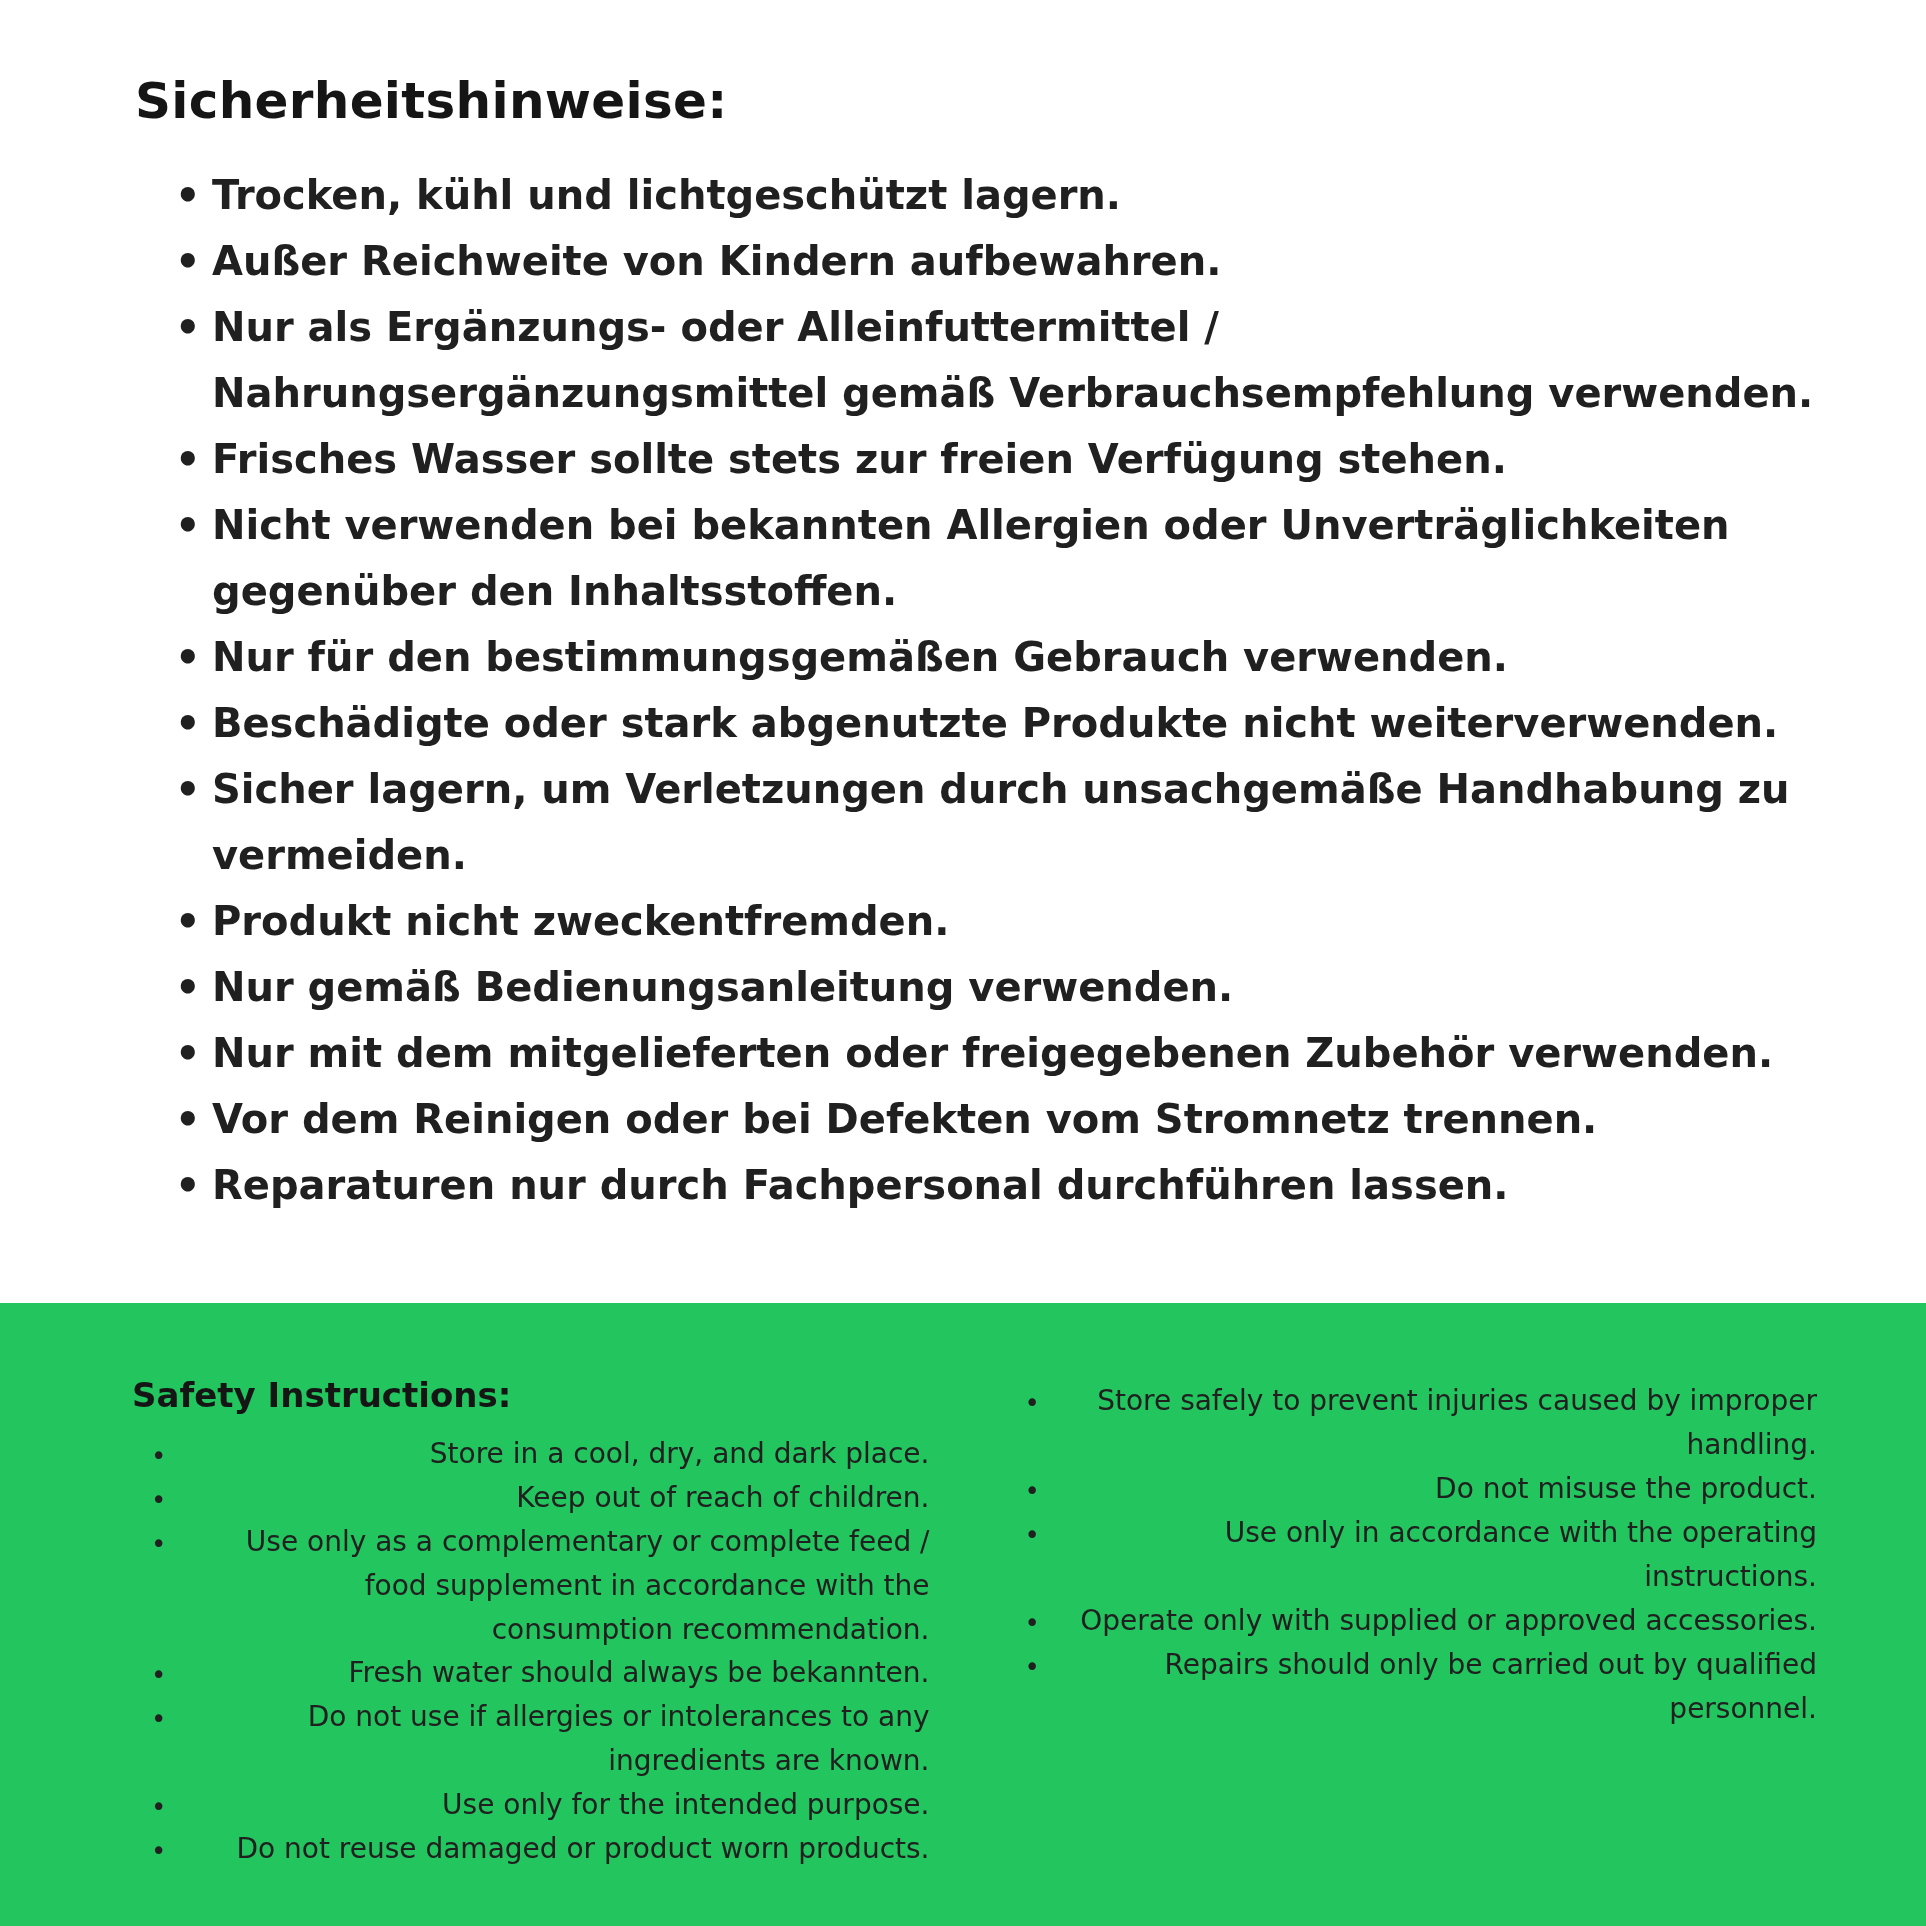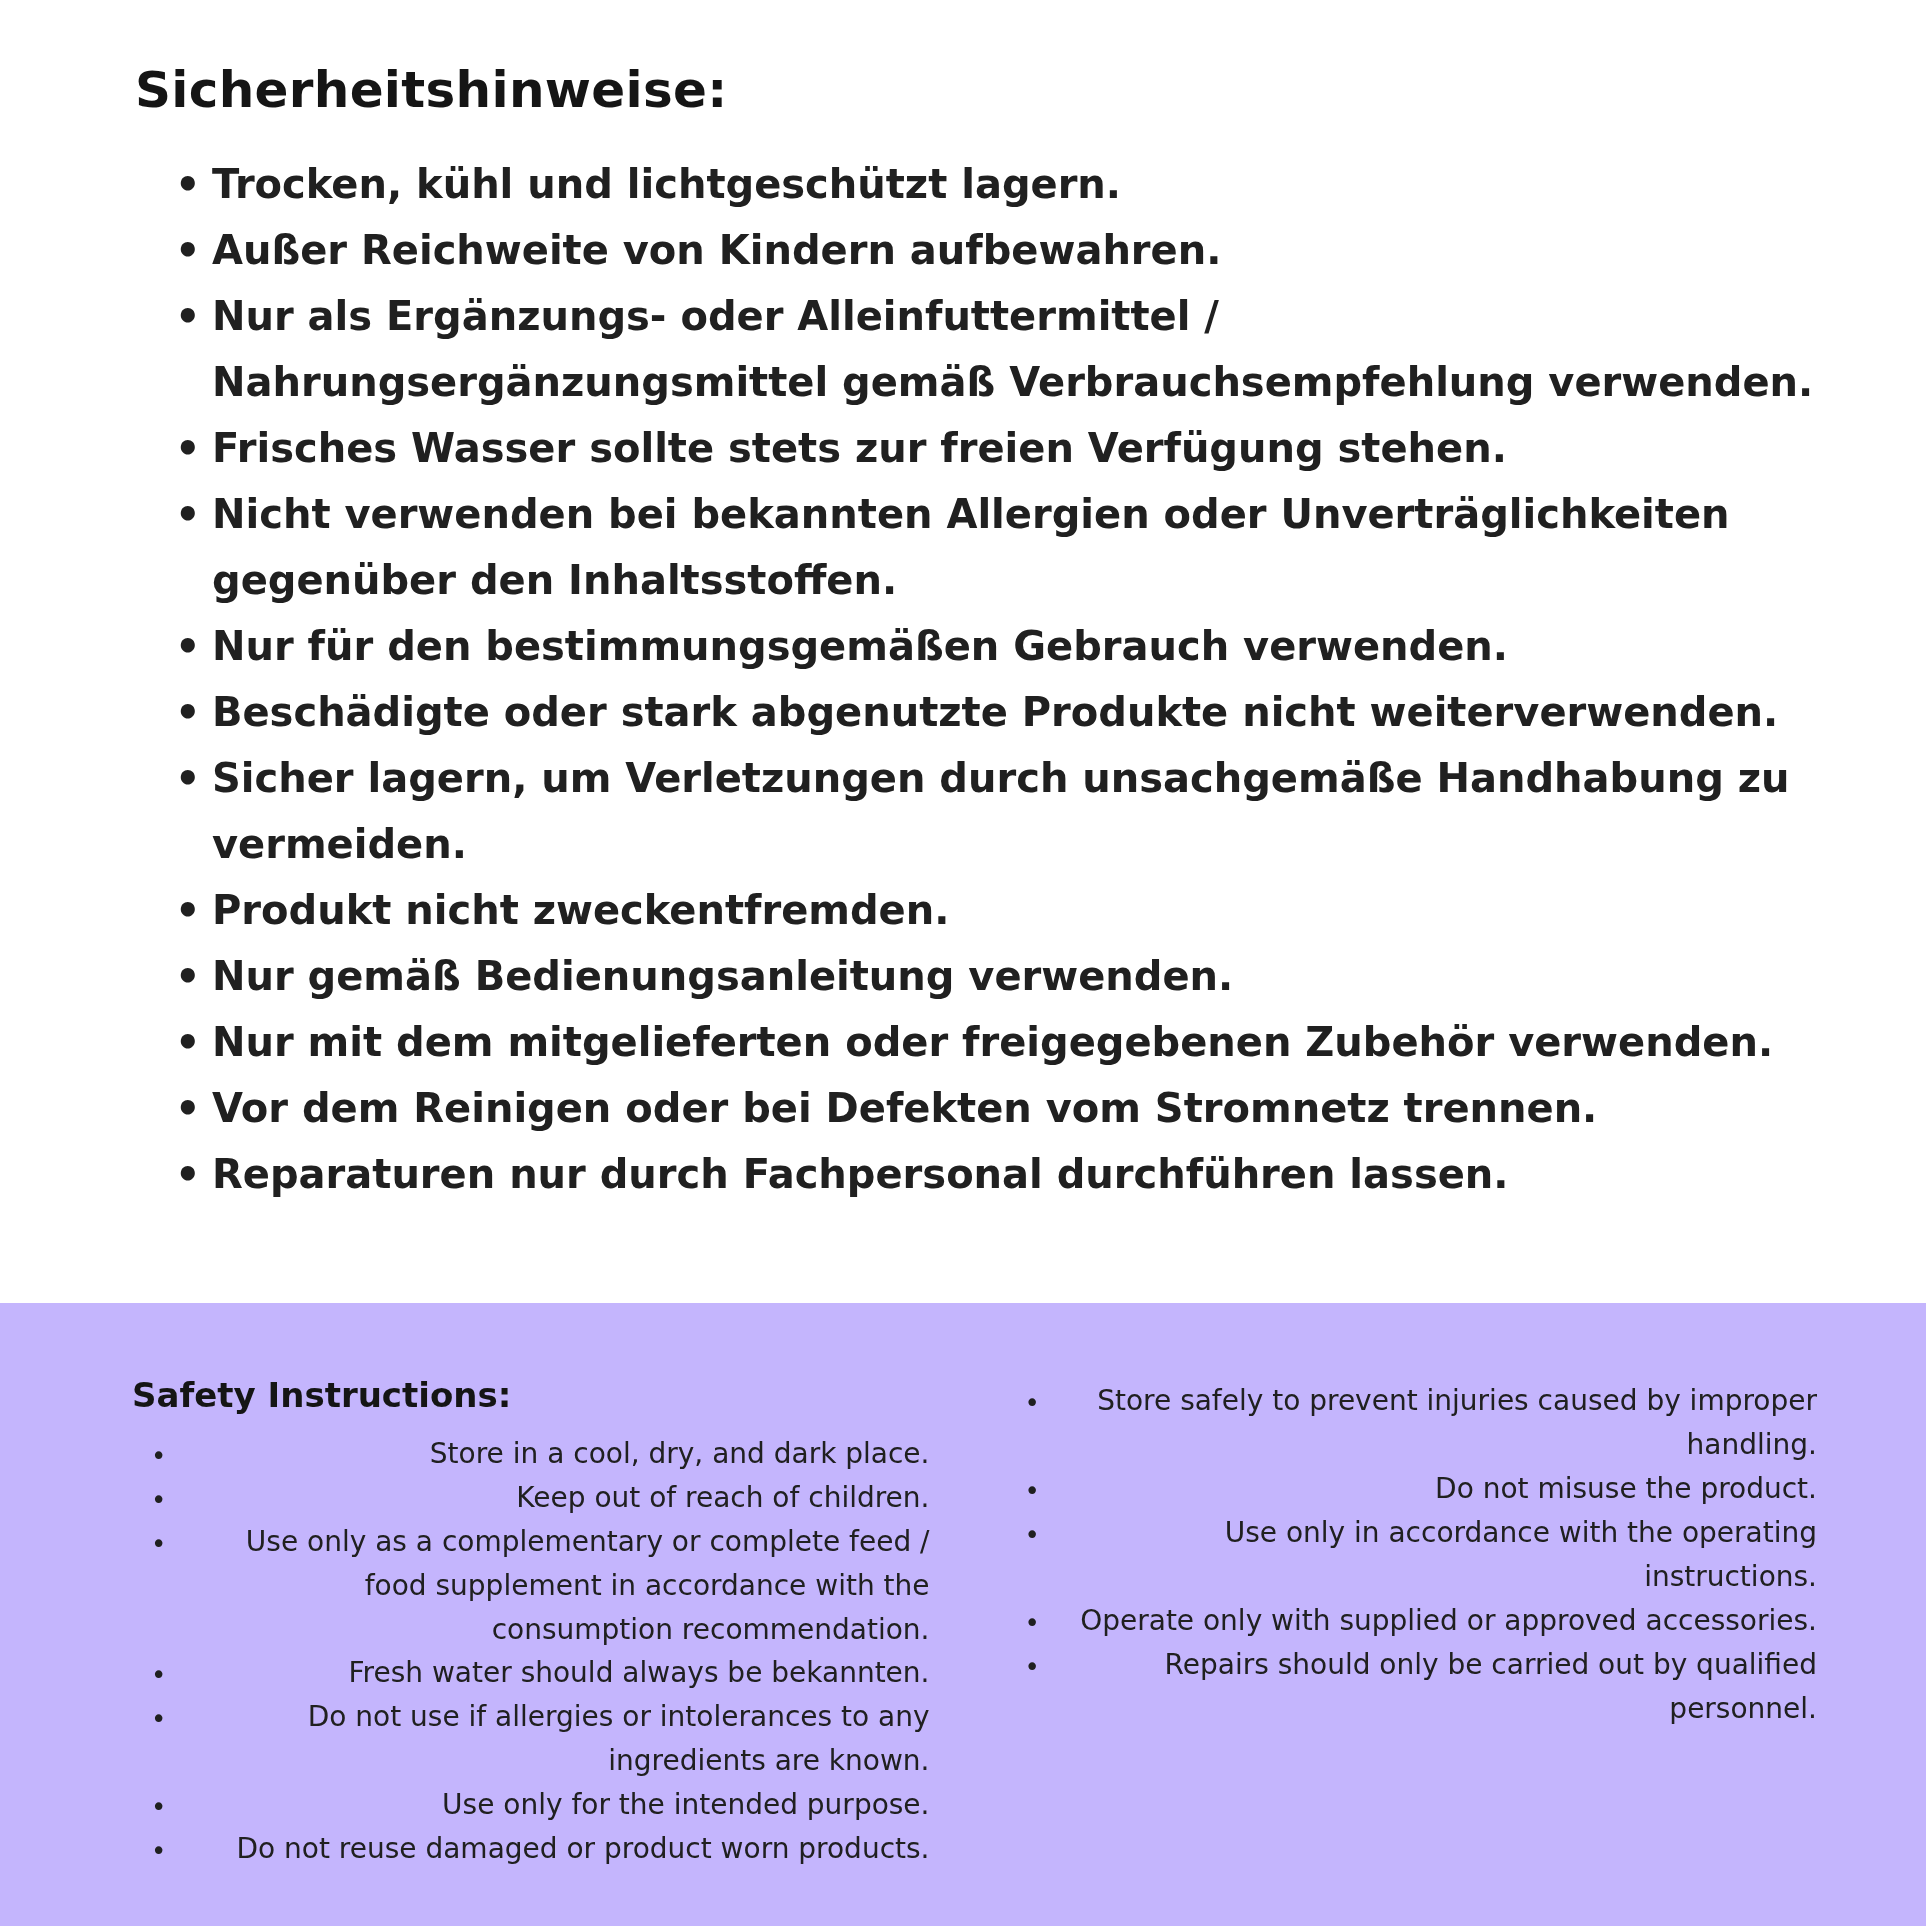--- a/index.html
+++ b/index.html
@@ -16,21 +16,21 @@
   }
   .top-section {
     box-sizing: border-box;
     height: 1303px;
     padding: 61px 96px 0 135px;
     background: #ffffff;
   }
   .de-title {
     font-size: 50px;
     font-weight: 700;
-    margin: 0 0 32px 0;
+    margin: 11px 0 32px 0;
     letter-spacing: 0.3px;
     color: #151515;
   }
   ul.bullet-list {
     list-style: none;
     margin: 0;
     padding: 0;
   }
   ul.de-list {
     padding-left: 40px;
@@ -46,21 +46,21 @@
   }
   ul.de-list li::before {
     content: "\2022";
     position: absolute;
     left: 0;
     top: 0;
   }
   .bottom-section {
     box-sizing: border-box;
     height: 623px;
-    background: #c4b5fd;
+    background: #22c55e;
     padding: 72px 109px 0 132px;
     display: flex;
     gap: 90px;
   }
   .en-column {
     flex: 1 1 0;
     min-width: 0;
   }
   .en-title {
     font-size: 34px;

